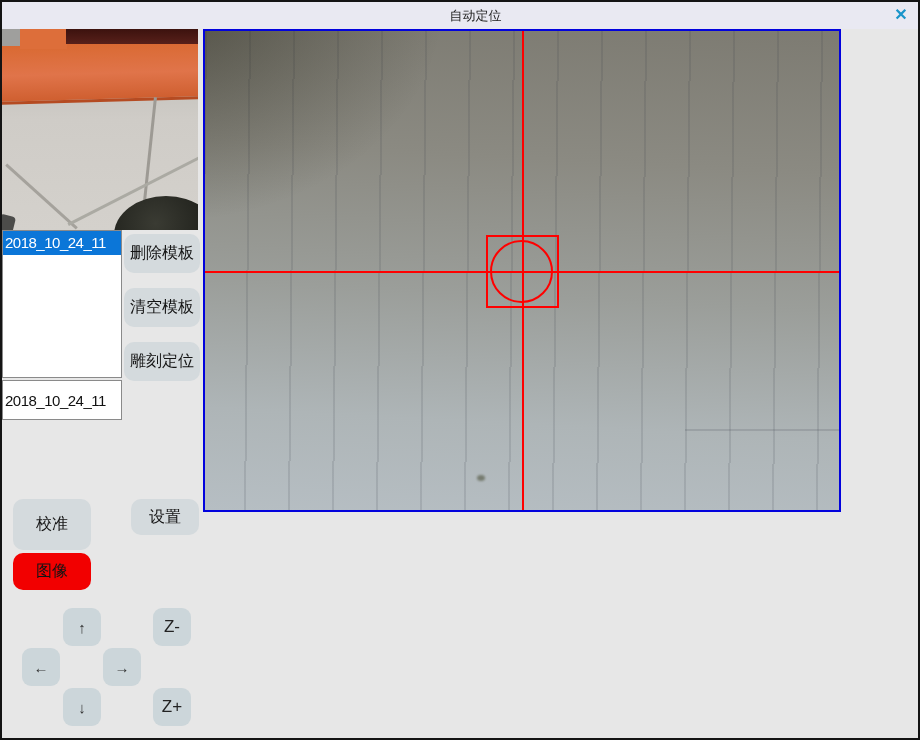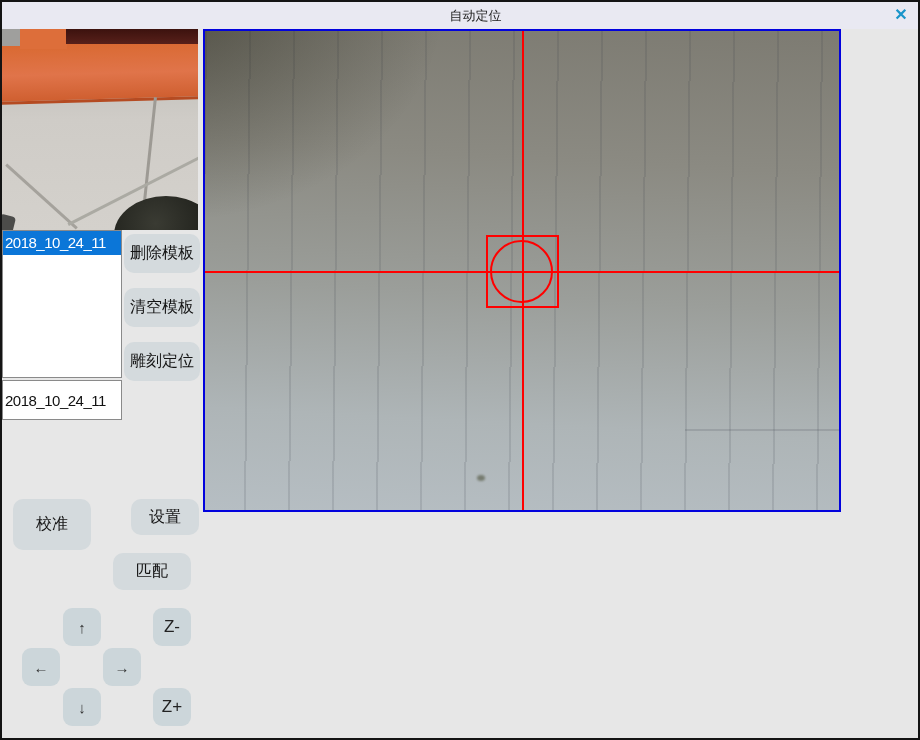--- a/index.html
+++ b/index.html
@@ -125,21 +125,21 @@
   </div>
 
   <input class="name-input" type="text" value="2018_10_24_11" style="">
 
   <button class="btn tmpl" id="btn-delete">删除模板</button>
   <button class="btn tmpl" id="btn-clear">清空模板</button>
   <button class="btn tmpl" id="btn-engrave">雕刻定位</button>
 
   <button class="btn" id="btn-calibrate">校准</button>
   <button class="btn" id="btn-settings">设置</button>
-  <button class="btn" id="btn-match">匹配</button>
+  <button class="btn" id="btn-image">图像</button>
 
   <button class="btn jog" id="jog-up">↑</button>
   <button class="btn jog" id="jog-zminus">Z-</button>
   <button class="btn jog" id="jog-left">←</button>
   <button class="btn jog" id="jog-right">→</button>
   <button class="btn jog" id="jog-down">↓</button>
   <button class="btn jog" id="jog-zplus">Z+</button>
 
   <div class="camera">
     <div class="feed">

